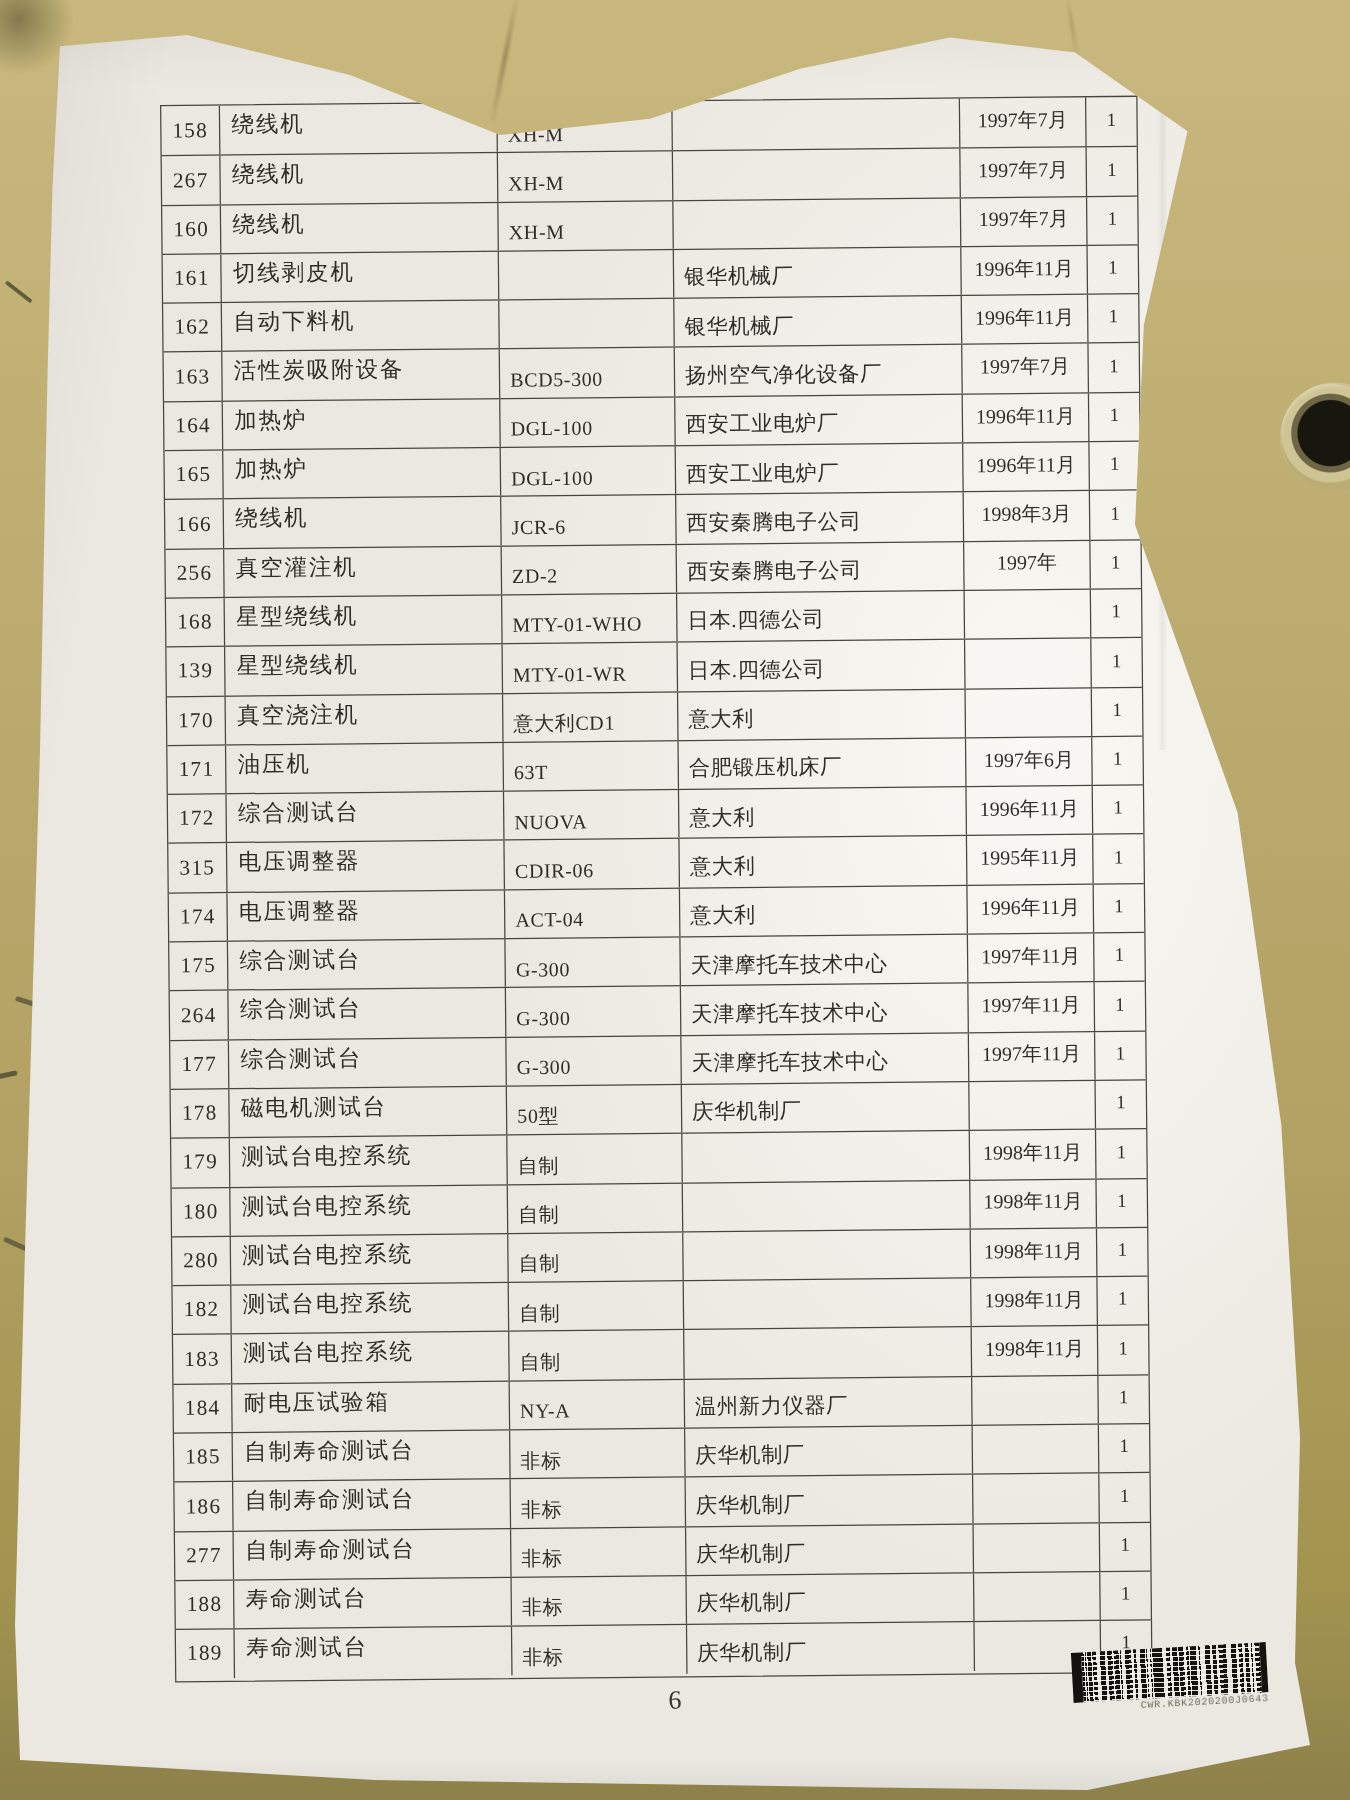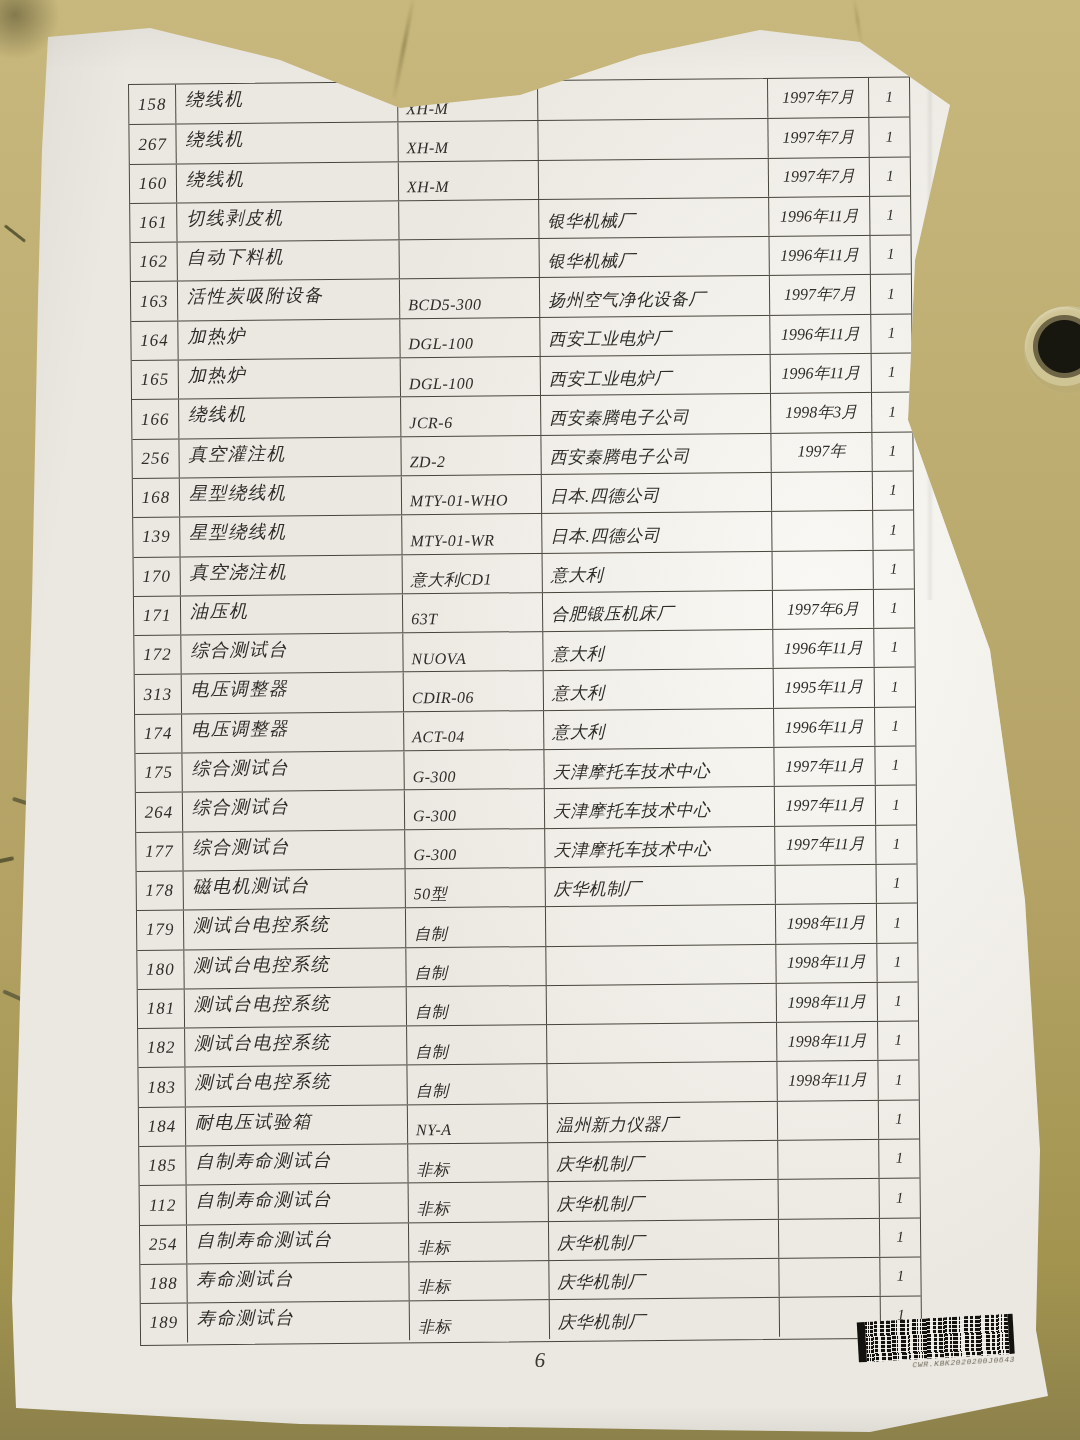--- a/index.html
+++ b/index.html
@@ -35,21 +35,20 @@
       linear-gradient(99deg, rgba(0,0,0,.11) 0%, rgba(0,0,0,.03) 5%, rgba(0,0,0,0) 11%),
       linear-gradient(180deg, rgba(0,0,0,.055) 0, rgba(0,0,0,0) 70px),
       linear-gradient(0deg, rgba(0,0,0,.07) 0, rgba(0,0,0,0) 34px),
       radial-gradient(ellipse 620px 980px at 76% 42%, rgba(250,249,245,.95) 0%, rgba(250,249,245,0) 72%),
       #ebe8e1;
     clip-path:polygon(
       48px 37px,150px 28px,280px 60px,400px 108px,520px 95px,640px 55px,760px 30px,860px 42px,950px 105px,
       915px 260px,908px 420px,990px 650px,1025px 900px,1040px 1150px,1036px 1330px,1048px 1396px,
       870px 1432px,700px 1430px,300px 1424px,16px 1408px,
       12px 1300px,20px 1000px,32px 600px,38px 300px,42px 150px);
-    font-style:italic;
   }
   .paper-fold{position:absolute;left:926px;top:60px;width:8px;height:540px;
     background:linear-gradient(90deg,rgba(0,0,0,0),rgba(0,0,0,.06),rgba(0,0,0,0));}
   
   .equip-table{
     position:absolute;left:128px;top:84px;width:782px;height:1262px;
     transform:rotate(-0.55deg);transform-origin:0 0;
     border:1.6px solid #47453c;box-sizing:border-box;
     display:grid;grid-auto-rows:39.3px;
     color:#2f2d29;
@@ -228,21 +227,21 @@
   <div class="t-row">
     <div class="cell c-no">172</div>
     <div class="cell c-name">综合测试台</div>
     <div class="cell c-model">NUOVA</div>
     <div class="cell c-mfr">意大利</div>
     <div class="cell c-date">1996年11月</div>
     <div class="cell c-qty">1</div>
   </div>
 
   <div class="t-row">
-    <div class="cell c-no">313</div>
+    <div class="cell c-no">315</div>
     <div class="cell c-name">电压调整器</div>
     <div class="cell c-model">CDIR-06</div>
     <div class="cell c-mfr">意大利</div>
     <div class="cell c-date">1995年11月</div>
     <div class="cell c-qty">1</div>
   </div>
 
   <div class="t-row">
     <div class="cell c-no">174</div>
     <div class="cell c-name">电压调整器</div>
@@ -300,21 +299,21 @@
   <div class="t-row">
     <div class="cell c-no">180</div>
     <div class="cell c-name">测试台电控系统</div>
     <div class="cell c-model">自制</div>
     <div class="cell c-mfr"></div>
     <div class="cell c-date">1998年11月</div>
     <div class="cell c-qty">1</div>
   </div>
 
   <div class="t-row">
-    <div class="cell c-no">181</div>
+    <div class="cell c-no">280</div>
     <div class="cell c-name">测试台电控系统</div>
     <div class="cell c-model">自制</div>
     <div class="cell c-mfr"></div>
     <div class="cell c-date">1998年11月</div>
     <div class="cell c-qty">1</div>
   </div>
 
   <div class="t-row">
     <div class="cell c-no">182</div>
     <div class="cell c-name">测试台电控系统</div>
@@ -345,30 +344,30 @@
   <div class="t-row">
     <div class="cell c-no">185</div>
     <div class="cell c-name">自制寿命测试台</div>
     <div class="cell c-model">非标</div>
     <div class="cell c-mfr">庆华机制厂</div>
     <div class="cell c-date"></div>
     <div class="cell c-qty">1</div>
   </div>
 
   <div class="t-row">
-    <div class="cell c-no">112</div>
+    <div class="cell c-no">186</div>
     <div class="cell c-name">自制寿命测试台</div>
     <div class="cell c-model">非标</div>
     <div class="cell c-mfr">庆华机制厂</div>
     <div class="cell c-date"></div>
     <div class="cell c-qty">1</div>
   </div>
 
   <div class="t-row">
-    <div class="cell c-no">254</div>
+    <div class="cell c-no">277</div>
     <div class="cell c-name">自制寿命测试台</div>
     <div class="cell c-model">非标</div>
     <div class="cell c-mfr">庆华机制厂</div>
     <div class="cell c-date"></div>
     <div class="cell c-qty">1</div>
   </div>
 
   <div class="t-row">
     <div class="cell c-no">188</div>
     <div class="cell c-name">寿命测试台</div>

